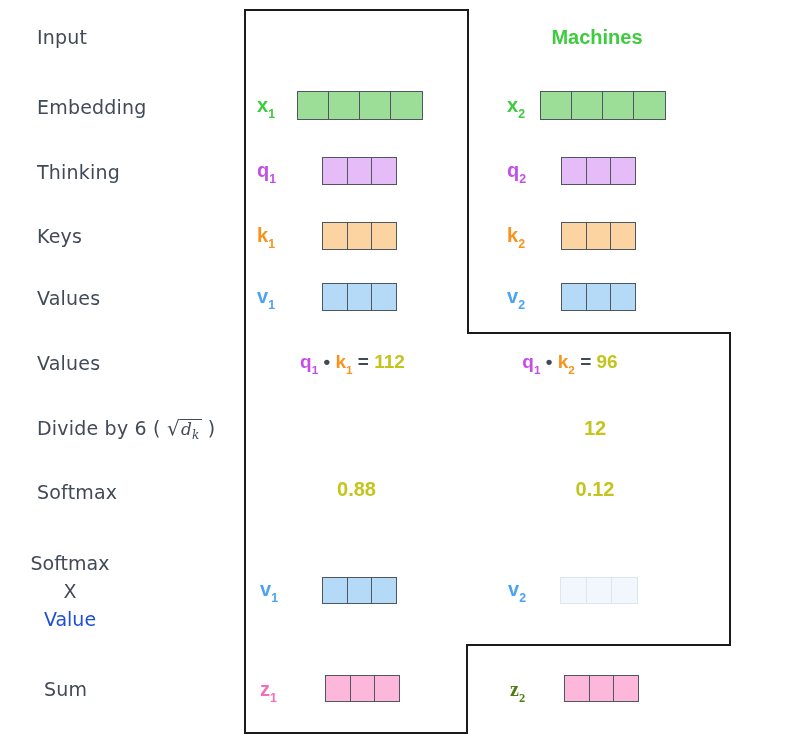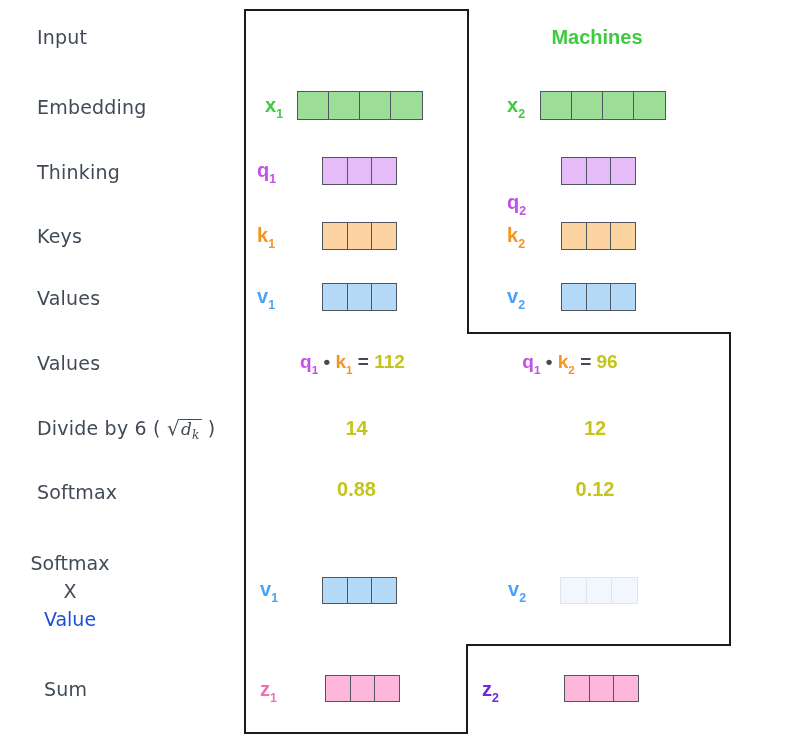--- a/index.html
+++ b/index.html
@@ -77,21 +77,21 @@
     <div>Softmax</div>
     <div>X</div>
     <div class="c-blue">Value</div>
   </div>
 
   <div class="rowlabel" style="left:44px;top:678px">Sum</div>
 
   <div class="hdr" style="left:487px;top:26px;width:220px">Machines</div>
 
   <div class="vec">
-    <span class="vlabel" style="left: 257px; top: 94px; color: rgb(62, 203, 62); margin-left: 8px;"><span>x</span><sub>1</sub></span>
+    <span class="vlabel" style="left: 257px; top: 94px; color: rgb(62, 203, 62);"><span>x</span><sub>1</sub></span>
     <div class="cells" style="left:297px;top:91px">
         <div class="cell" style="width: 32.5px; height: 29px; background: rgb(156, 221, 151); border-color: rgb(77, 86, 97);"></div>
         <div class="cell" style="width: 32.5px; height: 29px; background: rgb(156, 221, 151); border-color: rgb(77, 86, 97);"></div>
         <div class="cell" style="width: 32.5px; height: 29px; background: rgb(156, 221, 151); border-color: rgb(77, 86, 97);"></div>
         <div class="cell" style="width: 32.5px; height: 29px; background: rgb(156, 221, 151); border-color: rgb(77, 86, 97);"></div>
       </div>
   </div>
   <div class="vec">
     <span class="vlabel" style="left: 507px; top: 94px; color: rgb(62, 203, 62);"><span>x</span><sub>2</sub></span>
     <div class="cells" style="left:540px;top:91px">
@@ -104,21 +104,21 @@
 
   <div class="vec">
     <span class="vlabel" style="left: 257px; top: 159px; color: rgb(196, 79, 232);"><span>q</span><sub>1</sub></span>
     <div class="cells" style="left:322px;top:157px">
         <div class="cell" style="width: 26px; height: 28px; background: rgb(230, 188, 248); border-color: rgb(77, 86, 97);"></div>
         <div class="cell" style="width: 26px; height: 28px; background: rgb(230, 188, 248); border-color: rgb(77, 86, 97);"></div>
         <div class="cell" style="width: 26px; height: 28px; background: rgb(230, 188, 248); border-color: rgb(77, 86, 97);"></div>
       </div>
   </div>
   <div class="vec">
-    <span class="vlabel" style="left: 507px; top: 159px; color: rgb(196, 79, 232); margin-top: 32px;"><span>q</span><sub>2</sub></span>
+    <span class="vlabel" style="left: 507px; top: 159px; color: rgb(196, 79, 232);"><span>q</span><sub>2</sub></span>
     <div class="cells" style="left:561px;top:157px">
         <div class="cell" style="width: 26px; height: 28px; background: rgb(230, 188, 248); border-color: rgb(77, 86, 97);"></div>
         <div class="cell" style="width: 26px; height: 28px; background: rgb(230, 188, 248); border-color: rgb(77, 86, 97);"></div>
         <div class="cell" style="width: 26px; height: 28px; background: rgb(230, 188, 248); border-color: rgb(77, 86, 97);"></div>
       </div>
   </div>
 
   <div class="vec">
     <span class="vlabel" style="left: 257px; top: 224px; color: rgb(247, 148, 30);"><span>k</span><sub>1</sub></span>
     <div class="cells" style="left:322px;top:222px">
@@ -161,21 +161,20 @@
     <span class="c-olive">112</span>
   </div>
   <div class="scoreline" style="left:470px;top:351px;width:200px">
     <span class="c-purple"><span>q</span><sub>1</sub></span>
     <span class="c-dark">•</span>
     <span class="c-orange"><span>k</span><sub>2</sub></span>
     <span class="c-dark">=</span>
     <span class="c-olive">96</span>
   </div>
 
-  <div class="num" style="left:245px;top:417px;width:223px">14</div>
   <div class="num" style="left:480px;top:417px;width:230px">12</div>
 
   <div class="num" style="left:245px;top:478px;width:223px">0.88</div>
   <div class="num" style="left:480px;top:478px;width:230px">0.12</div>
 
   <div class="vec">
     <span class="vlabel" style="left: 260px; top: 578px; color: rgb(74, 163, 245);"><span>v</span><sub>1</sub></span>
     <div class="cells" style="left:322px;top:577px">
         <div class="cell" style="width: 26px; height: 27px; background: rgb(180, 218, 248); border-color: rgb(77, 86, 97);"></div>
         <div class="cell" style="width: 26px; height: 27px; background: rgb(180, 218, 248); border-color: rgb(77, 86, 97);"></div>
@@ -193,21 +192,21 @@
 
   <div class="vec">
     <span class="vlabel" style="left: 260px; top: 678px; color: rgb(247, 110, 184);"><span>z</span><sub>1</sub></span>
     <div class="cells" style="left:325px;top:675px">
         <div class="cell" style="width: 26px; height: 27px; background: rgb(252, 183, 219); border-color: rgb(77, 86, 97);"></div>
         <div class="cell" style="width: 26px; height: 27px; background: rgb(252, 183, 219); border-color: rgb(77, 86, 97);"></div>
         <div class="cell" style="width: 26px; height: 27px; background: rgb(252, 183, 219); border-color: rgb(77, 86, 97);"></div>
       </div>
   </div>
   <div class="vec">
-    <span class="vlabel" style="left: 482px; top: 678px; color: #6d28d9;"><span>z</span><sub>2</sub></span>
+    <span class="vlabel" style="left: 510px; top: 678px; color: #4d7c0f; font-family: Liberation Serif, serif;"><span>z</span><sub>2</sub></span>
     <div class="cells" style="left:564px;top:675px">
         <div class="cell" style="width: 26px; height: 27px; background: rgb(252, 183, 219); border-color: rgb(77, 86, 97);"></div>
         <div class="cell" style="width: 26px; height: 27px; background: rgb(252, 183, 219); border-color: rgb(77, 86, 97);"></div>
         <div class="cell" style="width: 26px; height: 27px; background: rgb(252, 183, 219); border-color: rgb(77, 86, 97);"></div>
       </div>
   </div>
 
 </div>
 
 </body></html>

